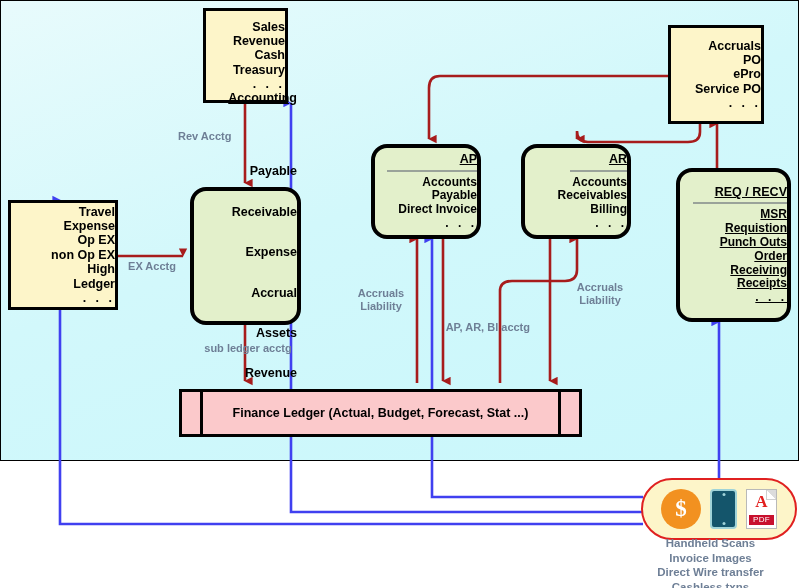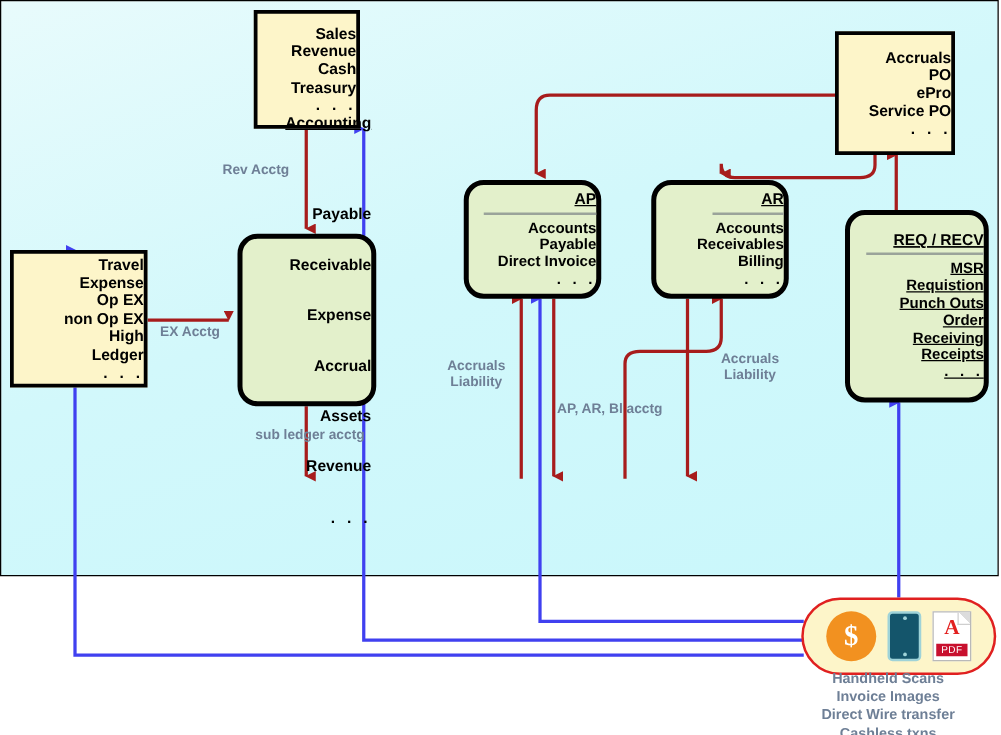--- a/index.html
+++ b/index.html
@@ -180,20 +180,25 @@
     <span class="hr"></span>
     <span class="ln">MSR</span>
     <span class="ln">Requistion</span>
     <span class="ln">Punch Outs</span>
     <span class="ln">Order</span>
     <span class="ln">Receiving</span>
     <span class="ln">Receipts</span>
     <span class="ln dots">. . .</span>
   </div>
 
+  <div id="ledger">
+    <div class="divl" style="left:18px;"></div>
+    <div class="divl" style="right:18px;"></div>
+    <div class="label">Finance Ledger (Actual, Budget, Forecast, Stat ...)</div>
+  </div>
 
   <div class="edge-label" style="left: 178px; top: 130px; width: 72px; text-align: left; white-space: pre-line;">Rev Acctg</div>
   <div class="edge-label" style="left: 118px; top: 260px; width: 68px; white-space: pre-line;">EX Acctg</div>
   <div class="edge-label" style="left: 192px; top: 342px; width: 112px; white-space: pre-line;">sub ledger acctg</div>
   <div class="edge-label" style="left: 345px; top: 287px; width: 72px; white-space: pre-line;">Accruals
 Liability</div>
   <div class="edge-label" style="left: 564px; top: 281px; width: 72px; white-space: pre-line;">Accruals
 Liability</div>
   <div class="edge-label" style="left: 430px; top: 321px; width: 100px; text-align: right; white-space: pre-line;">AP, AR, Bl acctg</div>
 

